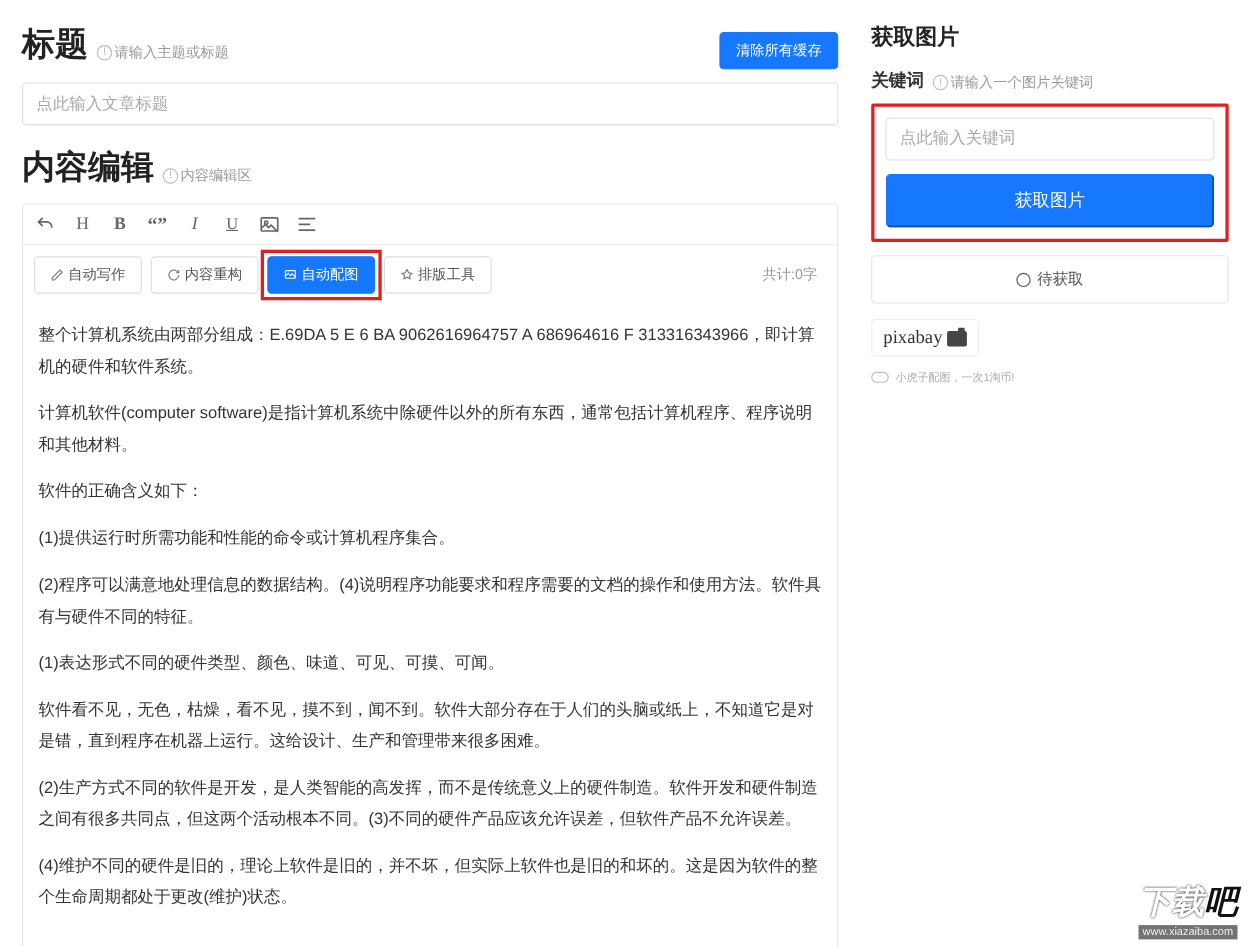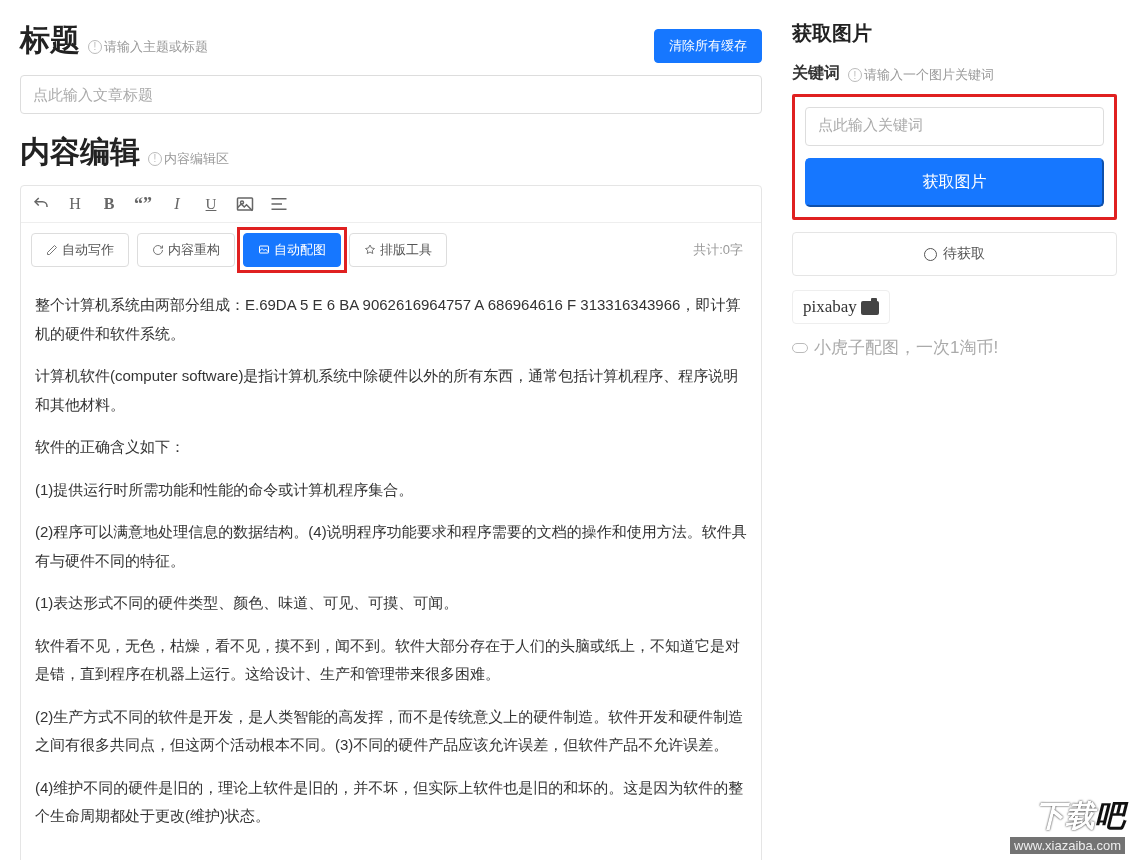--- a/index.html
+++ b/index.html
@@ -44,27 +44,27 @@
 
 .pending-box { border: 1px solid #e5e5e5; border-radius: 4px; padding: 12px; display: flex; align-items: center; justify-content: center; gap: 6px; color: #555; margin-bottom: 14px; }
 .circle { width: 13px; height: 13px; border: 1.5px solid #555; border-radius: 50%; }
 
 .pixabay-logo { border: 1px solid #eee; border-radius: 4px; padding: 6px 10px; display: inline-flex; align-items: center; gap: 4px; font-family: Georgia, serif; font-size: 17px; margin-bottom: 12px; }
 .cam-icon { width: 18px; height: 14px; background: #444; border-radius: 2px; position: relative; top: 1px; }
 .cam-icon::before { content: ""; position: absolute; top: -3px; left: 10px; width: 6px; height: 3px; background: #444; border-radius: 1px 1px 0 0; }
 
 .credit { font-size: 14px; color: #333; margin-bottom: 14px; }
 .credit a { color: #1677ff; text-decoration: underline; }
-.taobi { font-size: 17px; color: #aaa; display: flex; align-items: center; gap: 6px; }
+.taobi { font-size: 10px; color: #aaa; display: flex; align-items: center; gap: 6px; }
 .cloud { width: 16px; height: 10px; border: 1.5px solid #bbb; border-radius: 8px; position: relative; }
 
 .watermark { position: absolute; bottom: 6px; right: 12px; text-align: right; }
 .watermark .big { font-size: 30px; font-weight: 700; font-style: italic; color: #111; }
 .watermark .big .white { color: #fff; text-shadow: 0 0 2px #000; }
-.watermark .url { font-size: 13px; color: #eee; background: rgba(0,0,0,0.55); padding: 1px 4px; }
+.watermark .url { font-size: 10px; color: #eee; background: rgba(0,0,0,0.55); padding: 1px 4px; }
 
 svg { display: block; }
 </style>
 </head>
 <body>
 
 <div class="container">
   <div class="main">
 
     <div class="section-header">

